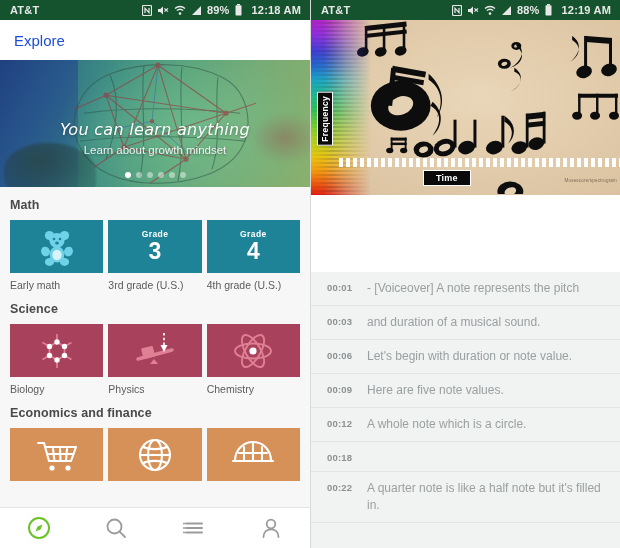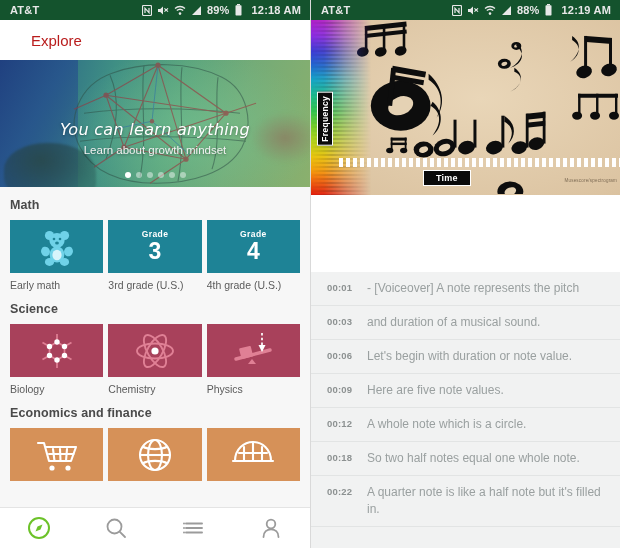--- a/index.html
+++ b/index.html
@@ -25,21 +25,21 @@
   .sb-icons { display:flex; align-items:flex-end; gap:5px; }
   .sb-icons svg { display:block; }
   .sb-batt { font-size:11px; font-weight:bold; }
   .sb-time { font-size:11px; font-weight:bold; margin-left:5px; padding-right:3px; }
 
   
   .explore-header {
     height:40px; display:flex; align-items:center;
     padding:0 14px; background:#fff;
   }
-  .explore-title { font-size:15px; color:#b91c1c; font-weight:400;margin-left:17px; }
+  .explore-title { font-size:15px; color:#1d4ed8; font-weight:400; }
 
   
   .hero {
     position:relative; height:127px; overflow:hidden;
     background:
       radial-gradient(ellipse 60% 90% at 62% 55%, rgba(120,200,150,.55), rgba(70,150,120,0) 70%),
       linear-gradient(105deg,#2a4d8f 0%,#2f6f86 16%,#3f8f84 34%,#5aa37c 55%,#74ab77 74%,#8bb06d 100%);
     }
   .hero .brain {
     position:absolute; left:50%; top:50%; transform:translate(-50%,-52%);
@@ -355,41 +355,41 @@
                   <circle cx="13.5" cy="25.5" r="2.7"></circle>
                     <circle cx="13.5" cy="16.5" r="2.7"></circle>
                 </g>
               </svg>
             </div>
             <div class="card-label">Biology</div>
           </div>
           <div class="card-wrap">
             <div class="card" style="background:#a8415b">
               <svg width="44" height="42" viewBox="0 0 44 42">
-                <g stroke="#e08095" stroke-width="1.9" fill="none">
-                  <ellipse cx="22" cy="21" rx="18" ry="7.5"></ellipse>
-                  <ellipse cx="22" cy="21" rx="18" ry="7.5" transform="rotate(60 22 21)"></ellipse>
-                  <ellipse cx="22" cy="21" rx="18" ry="7.5" transform="rotate(120 22 21)"></ellipse>
-                </g>
-                <circle cx="22" cy="21" r="3.6" fill="#ffffff"></circle>
-              </svg>
-            </div>
-            <div class="card-label">Chemistry</div>
-          </div>
-          <div class="card-wrap">
-            <div class="card" style="background:#a8415b">
-              <svg width="44" height="42" viewBox="0 0 44 42">
                 <path d="M5 29 L39 20" stroke="#e08095" stroke-width="3.4" stroke-linecap="round"></path>
                 <rect x="9" y="17" width="12" height="11" rx="1" fill="#e08095" transform="rotate(-14 15 22)"></rect>
                 <path d="M21 29 L25 34 L17 34 Z" fill="#e08095"></path>
                 <path d="M31 3 L31 18" stroke="#ffffff" stroke-width="1.7" stroke-dasharray="2.4 2.4"></path>
                 <path d="M31 22 L27.5 15 L34.5 15 Z" fill="#ffffff"></path>
               </svg>
             </div>
             <div class="card-label">Physics</div>
+          </div>
+          <div class="card-wrap">
+            <div class="card" style="background:#a8415b">
+              <svg width="44" height="42" viewBox="0 0 44 42">
+                <g stroke="#e08095" stroke-width="1.9" fill="none">
+                  <ellipse cx="22" cy="21" rx="18" ry="7.5"></ellipse>
+                  <ellipse cx="22" cy="21" rx="18" ry="7.5" transform="rotate(60 22 21)"></ellipse>
+                  <ellipse cx="22" cy="21" rx="18" ry="7.5" transform="rotate(120 22 21)"></ellipse>
+                </g>
+                <circle cx="22" cy="21" r="3.6" fill="#ffffff"></circle>
+              </svg>
+            </div>
+            <div class="card-label">Chemistry</div>
           </div>
         </div>
       </div>
 
       <div class="section">
         <div class="section-title">Economics and finance</div>
         <div class="cards">
           <div class="card-wrap">
             <div class="card" style="background:#d69158">
               <svg width="46" height="40" viewBox="0 0 46 40">
@@ -633,21 +633,20 @@
       <div class="tr-row">
         <div class="tr-time">00:09</div>
         <div class="tr-text">Here are five note values.</div>
       </div>
       <div class="tr-row">
         <div class="tr-time">00:12</div>
         <div class="tr-text">A whole note which is a circle.</div>
       </div>
       <div class="tr-row">
         <div class="tr-time">00:18</div>
-        <div class="tr-text">So two half notes equal one whole note.</div>
       </div>
       <div class="tr-row">
         <div class="tr-time">00:22</div>
         <div class="tr-text">A quarter note is like a half note but it's filled in.</div>
       </div>
 
     </div>
   </div>
 </div>
 

